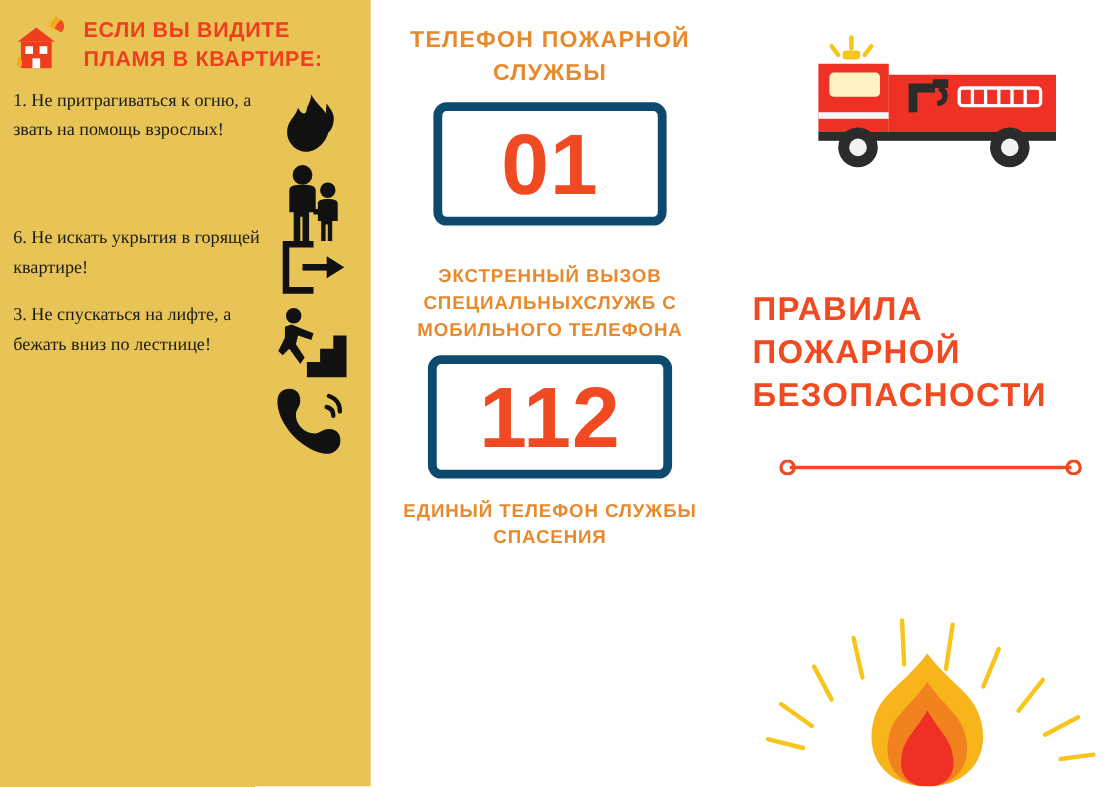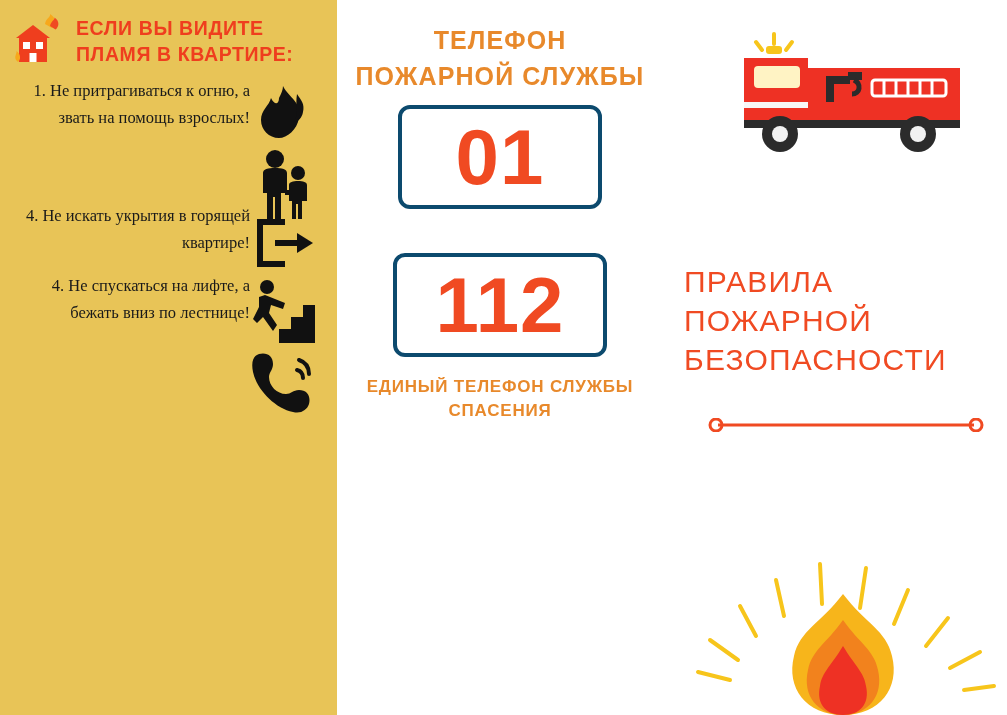--- a/index.html
+++ b/index.html
@@ -62,21 +62,20 @@
     min-height: 40px;
     margin-bottom: 16px;
   }
   .rule-text {
     font-family: "Liberation Serif", serif;
     font-size: 16.5px;
     line-height: 1.62;
     color: #1a1a1a;
     width: 238px;
     display: block;
-    text-align: right;
   }
   .rule-icon {
     position: absolute;
     right: 2px;
     top: 0;
     width: 76px;
     height: 76px;
   }
   .rule:nth-child(1) .rule-icon { top: 2px; }
   .rule:nth-child(2) .rule-icon { top: 0px; }
@@ -92,28 +91,28 @@
     width: 290px;
     text-align: center;
   }
   .mid-label {
     font-family: "Liberation Sans", sans-serif;
     font-weight: bold;
     color: #e8892b;
     text-transform: uppercase;
     letter-spacing: 1.1px;
     line-height: 1.45;
-    font-size: 25px;
+    font-size: 21px;
   }
   .mid-label.small {
     font-size: 17px;
     letter-spacing: 0.8px;
   }
   .num-box {
-    border: 4px solid #0c4a6e;
+    border: 8px solid #0c4a6e;
     border-radius: 12px;
     margin: 10px auto 0;
     width: 196px;
     height: 96px;
     display: flex;
     align-items: center;
     justify-content: center;
   }
   .num-box.wide { width: 206px; }
   .num-text {
@@ -141,21 +140,21 @@
     top: 28px;
     width: 260px;
     height: 135px;
   }
   .right-title {
     position: absolute;
     left: 24px;
     top: 262px;
     width: 320px;
     font-family: "Liberation Sans", sans-serif;
-    font-weight: normal;
+    font-weight: bold;
     color: #f04a22;
     font-size: 30px;
     line-height: 1.3;
     letter-spacing: 1.2px;
     text-transform: uppercase;
   }
   .divider {
     position: absolute;
     left: 48px;
     top: 418px;
@@ -219,34 +218,34 @@
 
             <circle cx="53" cy="26" r="7" fill="#111111"></circle>
             <path d="M44 38 C44 35 48 34 53 34 C58 34 62 35 62 38 L62 54 L57 54 L57 72 L53 72 L53 57 L51 57 L51 72 L47 72 L47 54 L44 54 Z" fill="#111111"></path>
 
             <rect x="40" y="43" width="8" height="5" fill="#111111"></rect>
           </svg>
         </span>
       </div>
 
       <div class="rule">
-        <span class="rule-text">4. Не искать укрытия в горящей квартире!</span>
+        <span class="rule-text">6. Не искать укрытия в горящей квартире!</span>
         <span class="rule-icon">
           <svg viewBox="0 0 76 76" width="76" height="76">
 
             <path d="M12 14 L40 14 L40 20 L18 20 L18 56 L40 56 L40 62 L12 62 Z" fill="#111111"></path>
 
             <rect x="30" y="35" width="26" height="6" fill="#111111"></rect>
             <path d="M52 28 L68 38 L52 48 Z" fill="#111111"></path>
           </svg>
         </span>
       </div>
 
       <div class="rule">
-        <span class="rule-text">4. Не спускаться на лифте, а бежать вниз по лестнице!</span>
+        <span class="rule-text">3. Не спускаться на лифте, а бежать вниз по лестнице!</span>
         <span class="rule-icon">
           <svg viewBox="0 0 76 76" width="76" height="76">
 
             <path d="M34 70 L34 56 L46 56 L46 44 L58 44 L58 32 L70 32 L70 70 Z" fill="#111111"></path>
 
             <circle cx="22" cy="14" r="7" fill="#111111"></circle>
             <path d="M20 22 L30 26 L40 30 L38 36 L26 32 L24 40 L32 52 L28 58 L18 44 L12 50 L8 46 L14 34 L14 24 Z" fill="#111111"></path>
           </svg>
         </span>
       </div>
@@ -271,20 +270,21 @@
     <div>
       <div class="mid-label">Телефон пожарной службы</div>
       <div class="num-box">
         <span class="num-text">01</span>
       </div>
     </div>
 
     <div class="gap-1"></div>
 
     <div>
+      <div class="mid-label small">Экстренный вызов специальныхслужб с мобильного телефона</div>
       <div class="num-box wide">
         <span class="num-text">112</span>
       </div>
     </div>
 
     <div class="gap-2"></div>
 
     <div>
       <div class="mid-label small">Единый телефон службы спасения</div>
     </div>

